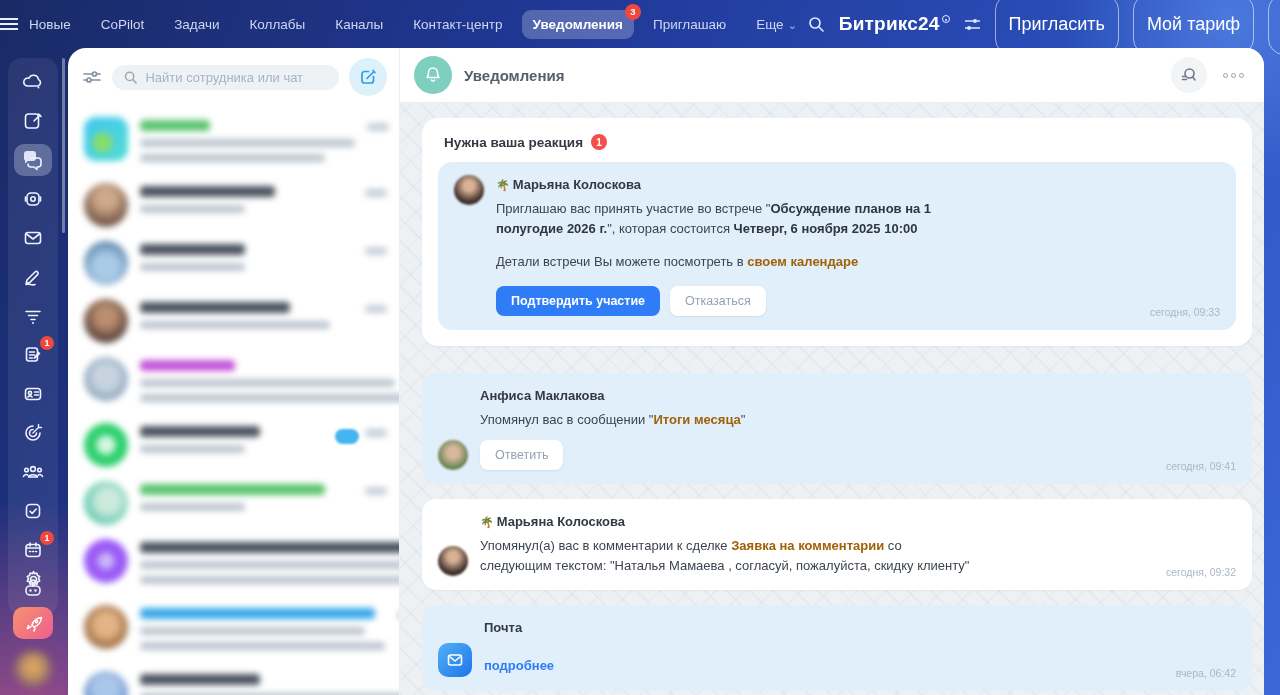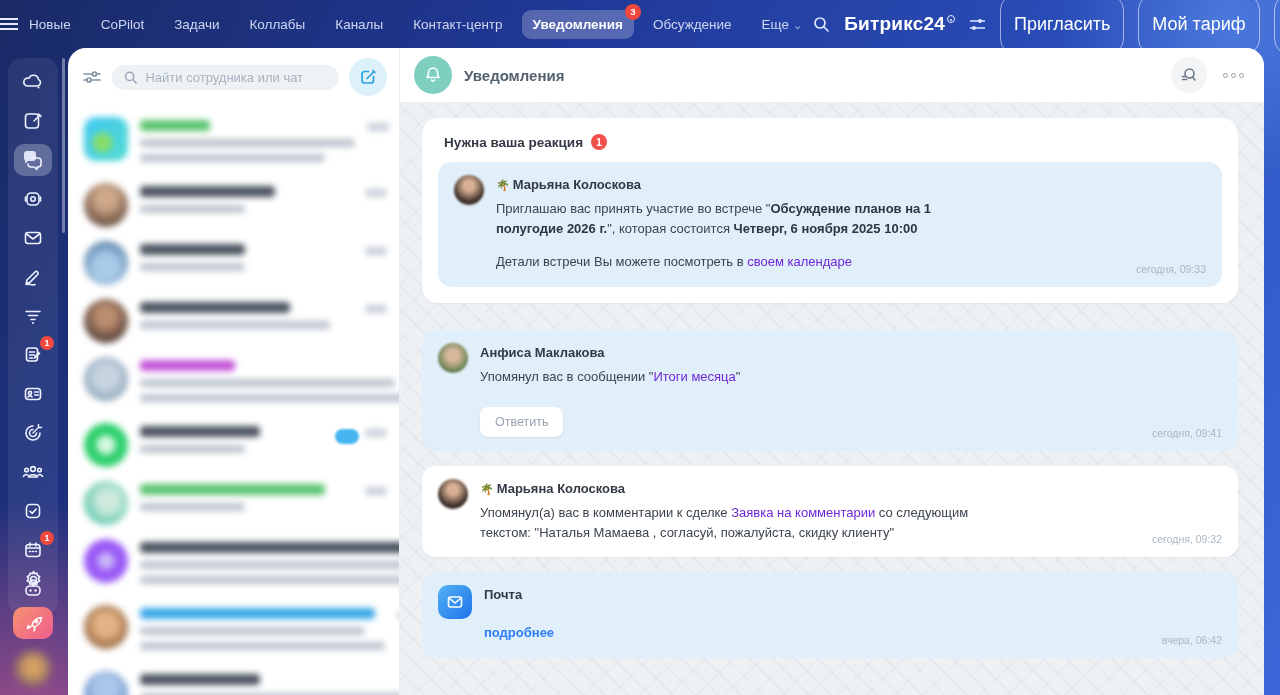--- a/index.html
+++ b/index.html
@@ -67,45 +67,45 @@
   .notif-panel { flex:1; display:flex; flex-direction:column; min-width:0; }
   .notif-head { height:55px; flex:none; background:#fff; border-bottom:1px solid #e9edf0; display:flex; align-items:center; padding:0 18px 0 14px; gap:12px; }
   .bell-circle { width:38px; height:38px; border-radius:50%; background:#7ecfc0; display:flex; align-items:center; justify-content:center; }
   .bell-circle svg { stroke:#fff; fill:none; stroke-width:1.6; stroke-linecap:round; stroke-linejoin:round; }
   .notif-title { font-size:15px; font-weight:700; color:#53606e; }
   .notif-head-right { margin-left:auto; display:flex; align-items:center; gap:14px; }
   .round-icon { width:36px; height:36px; border-radius:50%; background:#f2f4f6; display:flex; align-items:center; justify-content:center; cursor:pointer; }
   .round-icon svg { stroke:#6e7a88; fill:none; stroke-width:1.6; stroke-linecap:round; }
   .dots { display:flex; gap:3px; cursor:pointer; padding:6px 2px; }
   .dots i { width:5px; height:5px; border-radius:50%; border:1.5px solid #98a2ac; display:block; }
-  .notif-body { flex:1; overflow:hidden; padding:15px 26px 0 22px;
+  .notif-body { flex:1; overflow:hidden; padding:15px 12px 0 22px;
     background-color:#eef1f4;
     background-image:
       repeating-linear-gradient(45deg, rgba(208,216,224,.28) 0 2px, transparent 2px 16px),
       repeating-linear-gradient(-45deg, rgba(208,216,224,.20) 0 2px, transparent 2px 20px);
   }
   .section-card { background:#fff; border-radius:16px; padding:14px 16px 16px; box-shadow:0 1px 2px rgba(40,60,90,.05); }
   .section-title-row { display:flex; align-items:center; gap:8px; margin:2px 0 12px 6px; }
   .section-title { font-size:13.5px; font-weight:700; color:#333a44; }
   .red-badge { min-width:16px; height:16px; border-radius:8px; background:#f1504b; color:#fff; font-size:10px; font-weight:700; display:flex; align-items:center; justify-content:center; padding:0 4px; }
   .n-card { position:relative; border-radius:14px; padding:13px 16px 14px; display:flex; gap:12px; }
   .n-card.blue { background:#e1effa; }
   .n-card.white { background:#fff; box-shadow:0 1px 2px rgba(40,60,90,.05); }
-  .n-card + .n-card, .gap { margin-top:15px; }
+  .n-card + .n-card, .gap { margin-top:15px;align-items:flex-end; }
   .n-avatar { width:30px; height:30px; flex:none; border-radius:50%; filter:blur(1px); }
   .av-maryana { background:radial-gradient(circle at 50% 36%, #d9b195 20%, #41322d 65%); }
   .av-anfisa { background:radial-gradient(circle at 50% 42%, #d8b79b 24%, #5f7f4f 72%); }
   .mail-sq { width:34px; height:34px; flex:none; border-radius:10px; background:linear-gradient(135deg,#53b1f6,#1d74ea); display:flex; align-items:center; justify-content:center; }
   .mail-sq svg { stroke:#fff; fill:none; stroke-width:1.6; stroke-linejoin:round; }
   .n-content { flex:1; min-width:0; font-size:13px; color:#3c444f; line-height:1.55; }
   .n-name { font-size:13px; font-weight:700; color:#333a44; margin-bottom:4px; }
   .n-name .pref { font-size:11px; margin-right:3px; }
   .n-text { max-width:495px; }
   .seg-b { font-weight:700; color:#2e3640; }
-  .seg-link { font-weight:400; color:#6d28d9; cursor:pointer; }
+  .seg-link { font-weight:700; color:#a16207; cursor:pointer; }
   .btn-row { display:flex; gap:10px; margin-top:13px; }
   .btn-primary { background:#2e7cf6; color:#fff; border:none; border-radius:8px; padding:8px 15px; font-size:12.5px; font-weight:700; cursor:pointer; font-family:inherit; }
   .btn-plain { background:#fff; color:#97a1b0; border:none; border-radius:8px; padding:8px 15px; font-size:12.5px; cursor:pointer; box-shadow:0 1px 2px rgba(40,60,90,.10); font-family:inherit; }
   .n-time { position:absolute; right:16px; bottom:12px; font-size:10.5px; color:#aab6c4; }
   .more-link { display:inline-block; margin-top:14px; font-size:13px; font-weight:700; color:#2e7cf6; cursor:pointer; }
 </style>
 </head>
 <body>
 
 <div class="topbar">
@@ -113,21 +113,21 @@
       <span></span>
     </div>
   <div class="nav">
       <div class="nav-item"><span>Новые</span></div>
       <div class="nav-item"><span>CoPilot</span></div>
       <div class="nav-item"><span>Задачи</span></div>
       <div class="nav-item"><span>Коллабы</span></div>
       <div class="nav-item"><span>Каналы</span></div>
       <div class="nav-item"><span>Контакт-центр</span></div>
       <div class="nav-item active"><span>Уведомления</span><span class="nav-badge">3</span></div>
-      <div class="nav-item"><span>Обсуждение</span></div>
+      <div class="nav-item"><span>Приглашаю</span></div>
       <div class="nav-item"><span>Еще</span><span class="chev">⌄</span></div>
     </div>
   <div class="topbar-right">
     <span class="icon-btn">
       <svg width="17" height="17" viewBox="0 0 17 17">
           <circle cx="7" cy="7" r="5" stroke="#dfe6ff" stroke-width="1.7" fill="none"></circle>
           <line x1="11" y1="11" x2="15" y2="15" stroke="#dfe6ff" stroke-width="1.7" stroke-linecap="round"></line>
         </svg>
     </span>
     <span class="logo">
@@ -426,31 +426,35 @@
         <div class="section-title-row">
           <span class="section-title">Нужна ваша реакция</span>
           <span class="red-badge">1</span>
         </div>
         <div class="n-card blue" style="margin-top:0;">
           <div class="n-avatar av-maryana"></div>
           <div class="n-content">
             <div class="n-name"><span class="pref">🌴</span><span>Марьяна Колоскова</span></div>
             <div class="n-text"><span>Приглашаю вас принять участие во встрече "</span><span class="seg-b">Обсуждение планов на 1 полугодие 2026 г.</span><span>", которая состоится </span><span class="seg-b">Четверг, 6 ноября 2025 10:00</span></div>
             <div class="n-text" style="margin-top:13px;"><span>Детали встречи Вы можете посмотреть в </span><span class="seg-link">своем календаре</span></div>
+            <div class="btn-row">
+              <button class="btn-primary">Подтвердить участие</button>
+              <button class="btn-plain">Отказаться</button>
+            </div>
           </div>
           <div class="n-time">сегодня, 09:33</div>
         </div>
       </div>
 
       <div class="n-card blue gap" style="margin-top:27px;">
         <div class="n-avatar av-anfisa"></div>
         <div class="n-content">
           <div class="n-name">Анфиса Маклакова</div>
           <div class="n-text"><span>Упомянул вас в сообщении "</span><span class="seg-link">Итоги месяца</span><span>"</span></div>
-          <div class="btn-row" style="margin-top:20px;">
+          <div class="btn-row" style="margin-top:10px;">
             <button class="btn-plain">Ответить</button>
           </div>
         </div>
         <div class="n-time">сегодня, 09:41</div>
       </div>
 
       <div class="n-card white">
         <div class="n-avatar av-maryana"></div>
         <div class="n-content">
           <div class="n-name"><span class="pref">🌴</span><span>Марьяна Колоскова</span></div>

